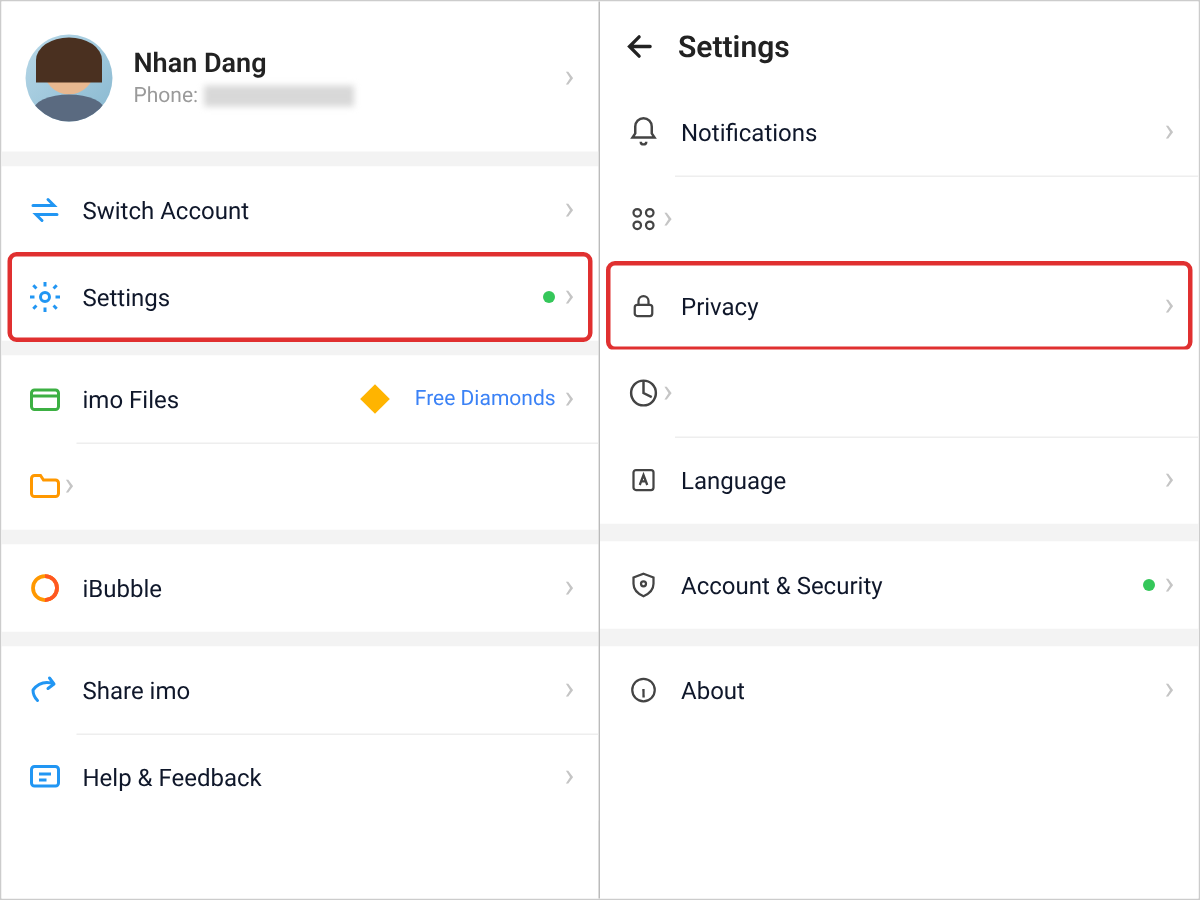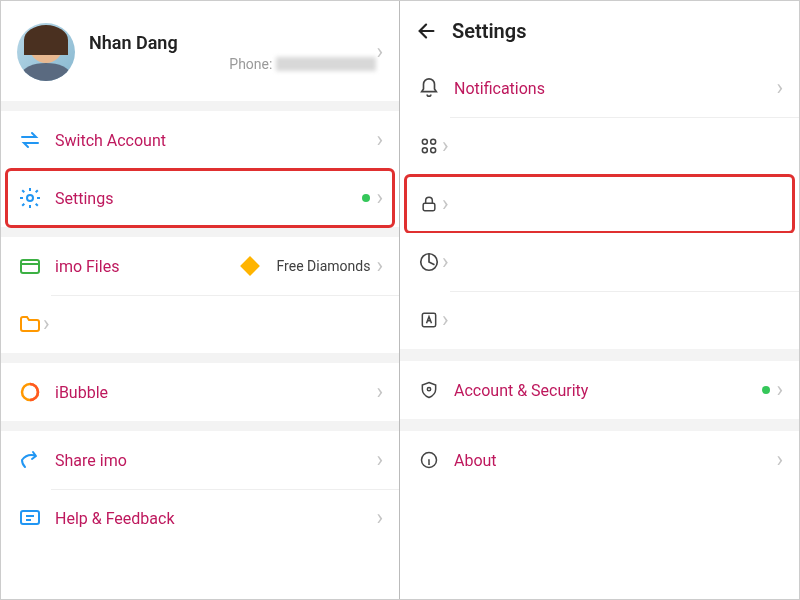--- a/index.html
+++ b/index.html
@@ -56,21 +56,21 @@
   }
   .avatar .shirt {
     position:absolute;
     width:48px;height:22px;
     background:#5a6a80;
     bottom:-4px;left:5px;
     border-radius:50% 50% 0 0;
   }
   .profile-text { margin-left: 14px; flex: 1; }
   .profile-name { font-size: 18px; font-weight: 600; color:#222; }
-  .profile-phone-row { display:flex; align-items:center; margin-top:3px;justify-content:flex-end; }
+  .profile-phone-row { display:flex; align-items:center; margin-top:3px; }
   .profile-phone-label { font-size: 14px; color:#9a9a9a; }
   .profile-phone-blur {
     width: 100px; height: 14px;
     background: #d8d8d8;
     filter: blur(2px);
     margin-left: 4px;
   }
   .chev {
     color:#c5c5c5;
     font-size: 22px;
@@ -97,36 +97,36 @@
   .row .icon-slot {
     width: 26px; height:26px;
     flex-shrink:0;
     display:flex;
     align-items:center;
     justify-content:center;
   }
   .row .label {
     margin-left: 12px;
     font-size: 16px;
-    color:#be185d;
+    color:#0f172a;
     flex:1;
   }
   .row .trail {
     display:flex;
     align-items:center;
     gap:6px;
   }
   .dot-green {
     width:8px;height:8px;
     background:#35c75a;
     border-radius:50%;
   }
   .badge-text {
     font-size:14px;
-    color:#404040;
+    color:#3b82f6;
     margin-left:12px;
   }
   .diamond {
     width:14px;height:14px;
     display:inline-block;
     transform:rotate(45deg);
     background:#ffb400;
     margin-right:2px;
   }
   .highlight-outer {
@@ -315,20 +315,21 @@
     </div>
 
     <div style="position:relative;">
       <div class="row">
         <span class="icon-slot">
           <svg width="20" height="20" viewBox="0 0 24 24" fill="none" stroke="#444" stroke-width="1.8">
               <rect x="5" y="11" width="14" height="9" rx="2"></rect>
               <path d="M8 11V8a4 4 0 1 1 8 0v3"></path>
             </svg>
         </span>
+        <span class="label">Privacy</span>
         <span class="trail">
             <span class="chev">›</span>
           </span>
       </div>
       <div class="highlight-outer" style="left:4px;right:4px;top:-1px;bottom:-1px;"></div>
     </div>
 
     <div class="row">
       <span class="icon-slot">
         <svg width="22" height="22" viewBox="0 0 24 24" fill="none" stroke="#444" stroke-width="1.8">
@@ -341,20 +342,21 @@
         </span>
     </div>
 
     <div class="row">
       <span class="icon-slot">
         <svg width="20" height="20" viewBox="0 0 24 24" fill="none" stroke="#444" stroke-width="1.8">
             <rect x="4" y="4" width="16" height="16" rx="2"></rect>
             <path d="M9 16l3-8 3 8M10 13h4"></path>
           </svg>
       </span>
+      <span class="label">Language</span>
       <span class="trail">
           <span class="chev">›</span>
         </span>
     </div>
 
     <div class="gap" style="height:12px;"></div>
 
     <div class="row">
       <span class="icon-slot">
         <svg width="20" height="20" viewBox="0 0 24 24" fill="none" stroke="#444" stroke-width="1.8">

